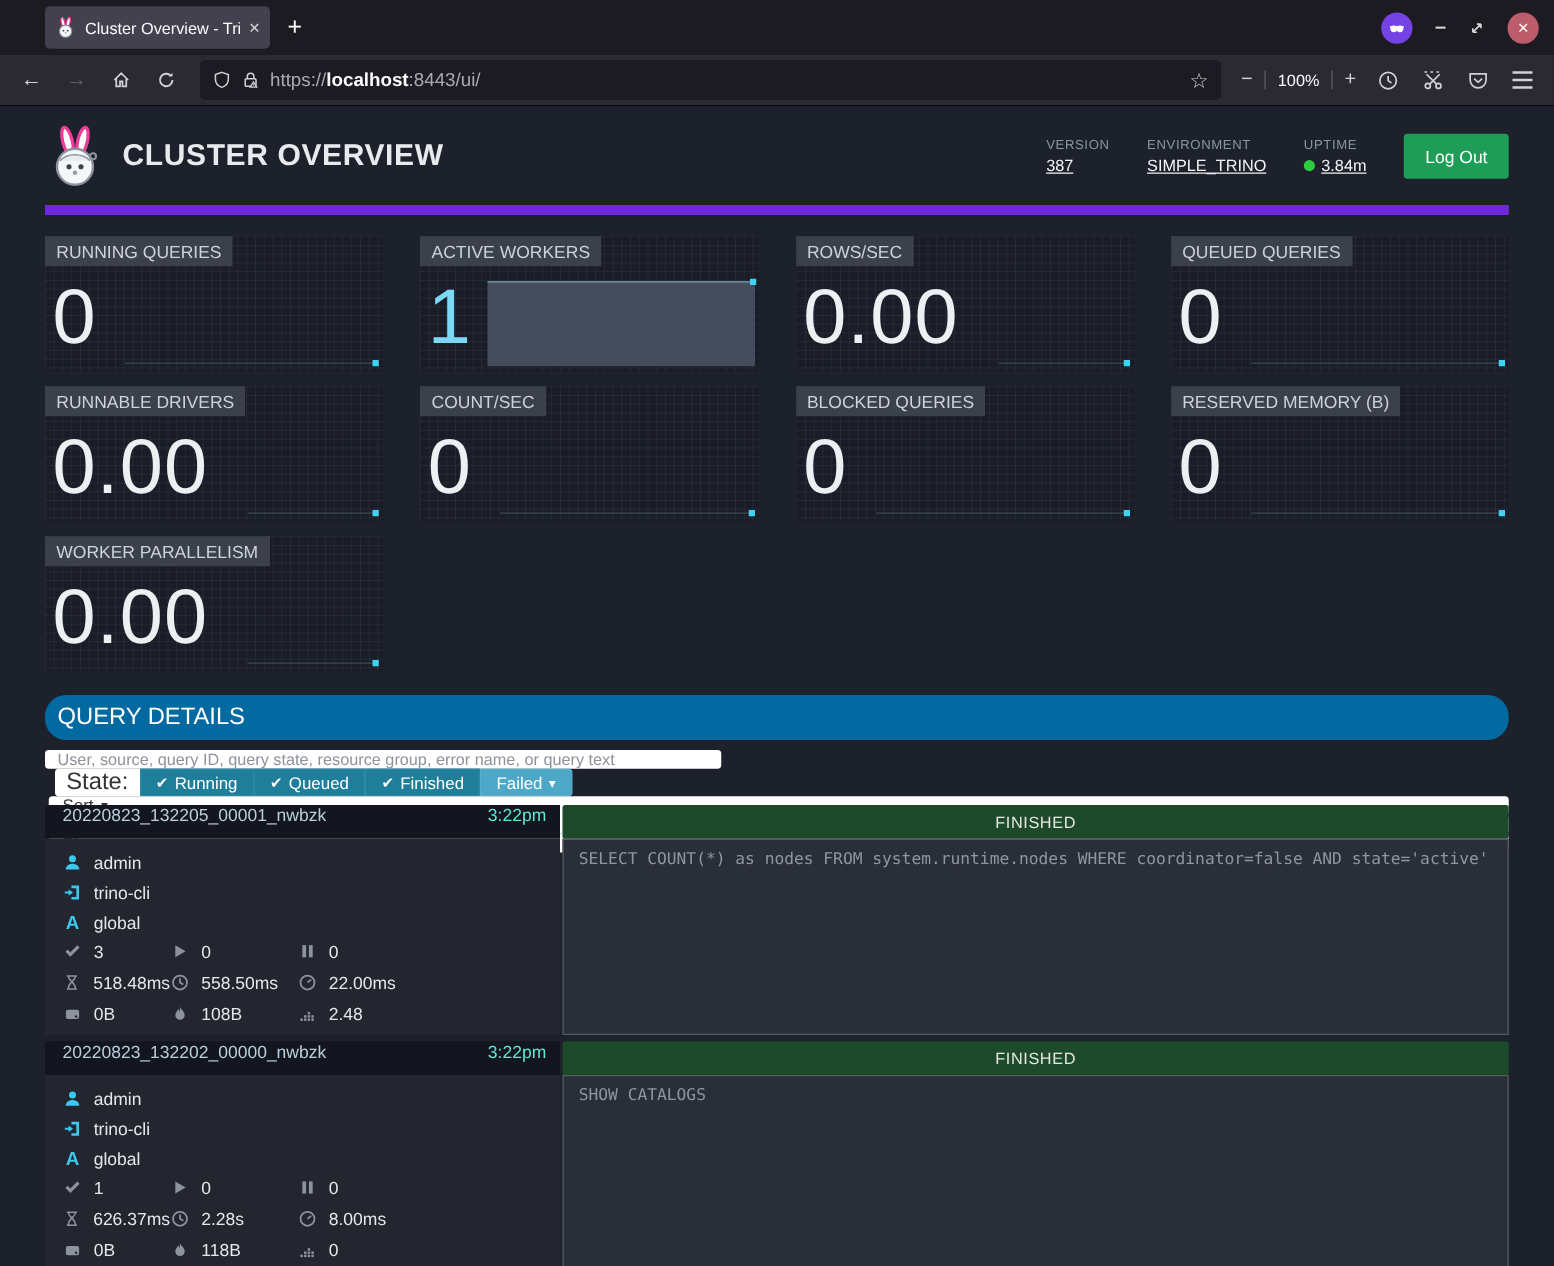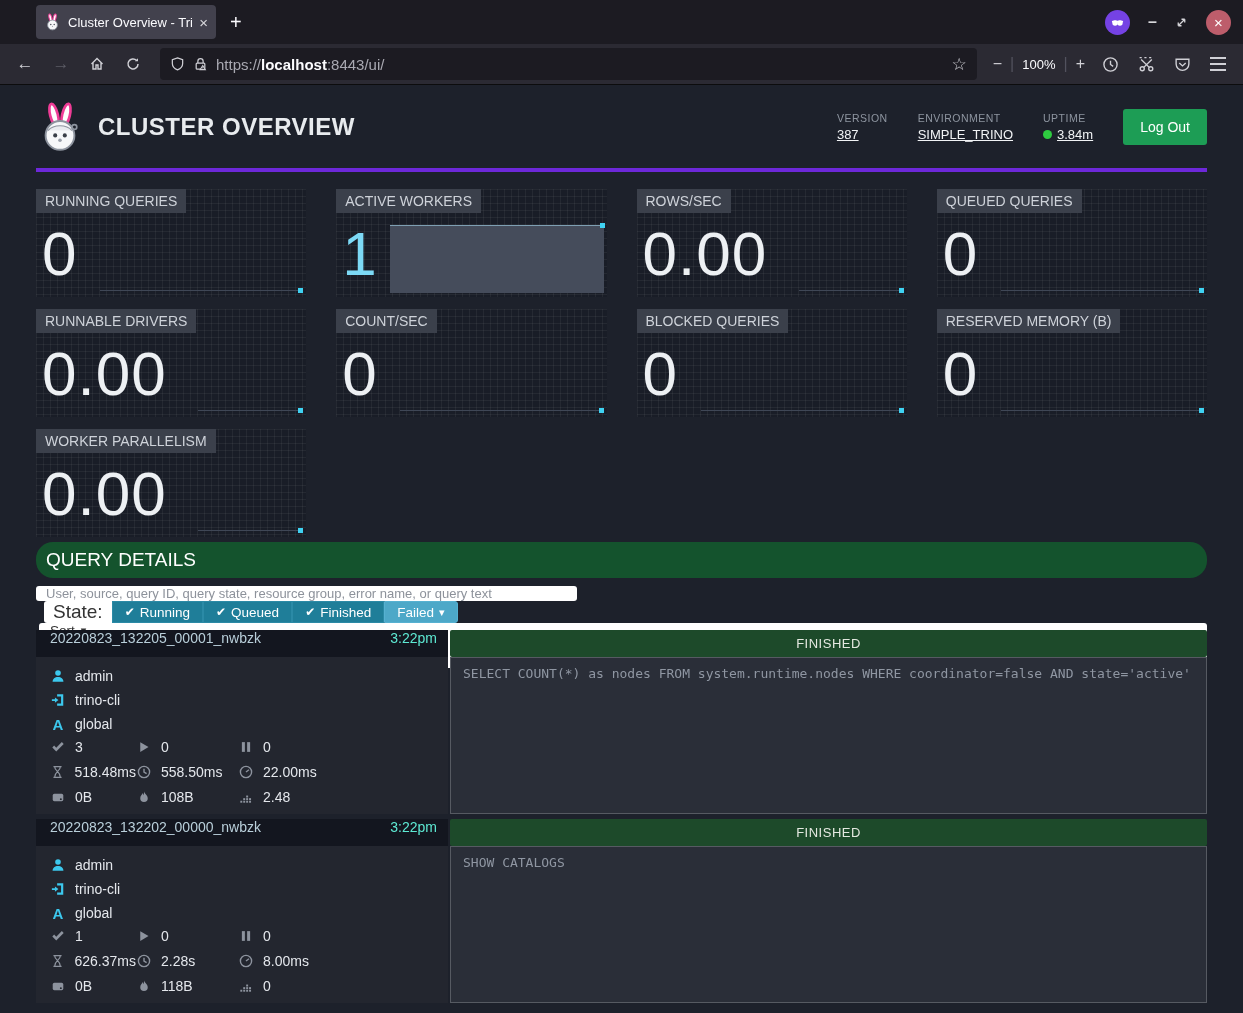--- a/index.html
+++ b/index.html
@@ -35,21 +35,21 @@
   .zoomgrp { display:flex; align-items:center; gap:8px; color:#d0d0d6; padding:0 4px; }
   .zoom-sep { color:#52525e; }
   .zoom-level { font-size:13px; color:#fbfbfe; }
   .zoom-pm { font-size:16px; }
   .tool-icon { width:30px; height:28px; display:flex; align-items:center; justify-content:center; }
   .burger { display:flex; flex-direction:column; gap:4px; }
   .burger span { width:16px; height:2px; background:#d0d0d6; display:block; }
 
   
   .app { height:928px; background:#1d212b; padding:0 36px; }
-  .app-header { height:87px; display:flex; align-items:center; border-bottom:4px solid #6d28d9;justify-content:center; }
+  .app-header { height:87px; display:flex; align-items:center; border-bottom:8px solid #6d28d9;justify-content:center; }
   .logo { width:48px; height:52px; margin-right:14px; }
   .page-title { color:#e8ebee; font-size:24px; letter-spacing:0.5px; }
   .header-right { margin-left:auto; display:flex; align-items:center; gap:30px; }
   .hstat .hlabel { color:#8e95a0; font-size:10.5px; letter-spacing:0.5px; }
   .hstat .hvalue { color:#f2f4f6; font-size:13px; margin-top:3px; display:flex; align-items:center; gap:5px;text-decoration:underline; }
   .green-dot { width:9px; height:9px; border-radius:50%; background:#2ecc40; display:inline-block; }
   .logout-btn { background:#1d9d55; color:#fff; font-size:14px; border:none; border-radius:3px;
     padding:10px 17px; }
 
   
@@ -66,21 +66,21 @@
   .tile.highlight .tile-value { color:#7cd9f5; }
   .spark-line { position:absolute; bottom:6px; right:3px; height:1px; background:#3f4756; }
   .tile.w1 .spark-line { left:64px; }
   .tile.w4 .spark-line { left:162px; }
   .spark-dot { position:absolute; right:0; bottom:-2px; width:5px; height:5px; background:#3fd2f2; }
   .spark-fill { position:absolute; left:54px; top:36px; right:3px; bottom:4px; background:#454c5b;
     border-top:1px solid #7e9fb3; }
   .spark-fill .spark-dot { top:-3px; bottom:auto; right:-1px; }
 
   
-  .qd-bar { margin-top:5px; height:36px; background:#14532d; color:#fff; font-size:19px;
+  .qd-bar { margin-top:19px; height:36px; background:#0369a1; color:#fff; font-size:19px;
     display:flex; align-items:center; padding-left:10px;border-radius:17px; }
   .filter-row { margin-top:8px; display:flex; align-items:stretch; height:31px;flex-direction:column; }
   .search-input { width:541px; border:none; border-radius:3px; padding:0 10px; font-size:13px;
     font-family:"Liberation Sans",sans-serif; color:#333; background:#fff; }
   .search-input::placeholder { color:#8d929b; }
   .state-group { display:flex; margin-left:8px; }
   .state-label { background:#fff; color:#333; font-size:19px; display:flex; align-items:center;
     padding:0 9px; border-radius:3px 0 0 3px; }
   .state-btn { background:#1f7e99; border:1px solid #2b8aa6; color:#fff; font-size:13.5px;
     display:flex; align-items:center; gap:5px; padding:0 12px; }

